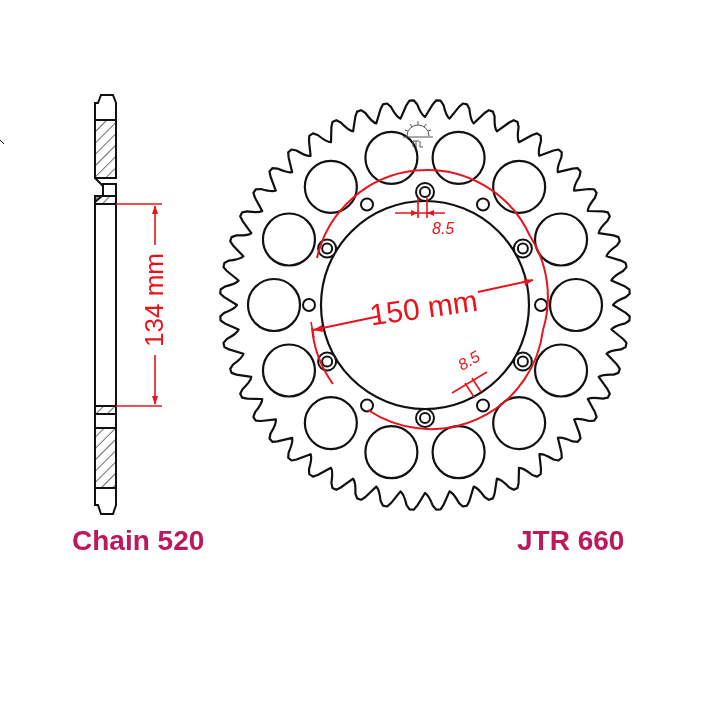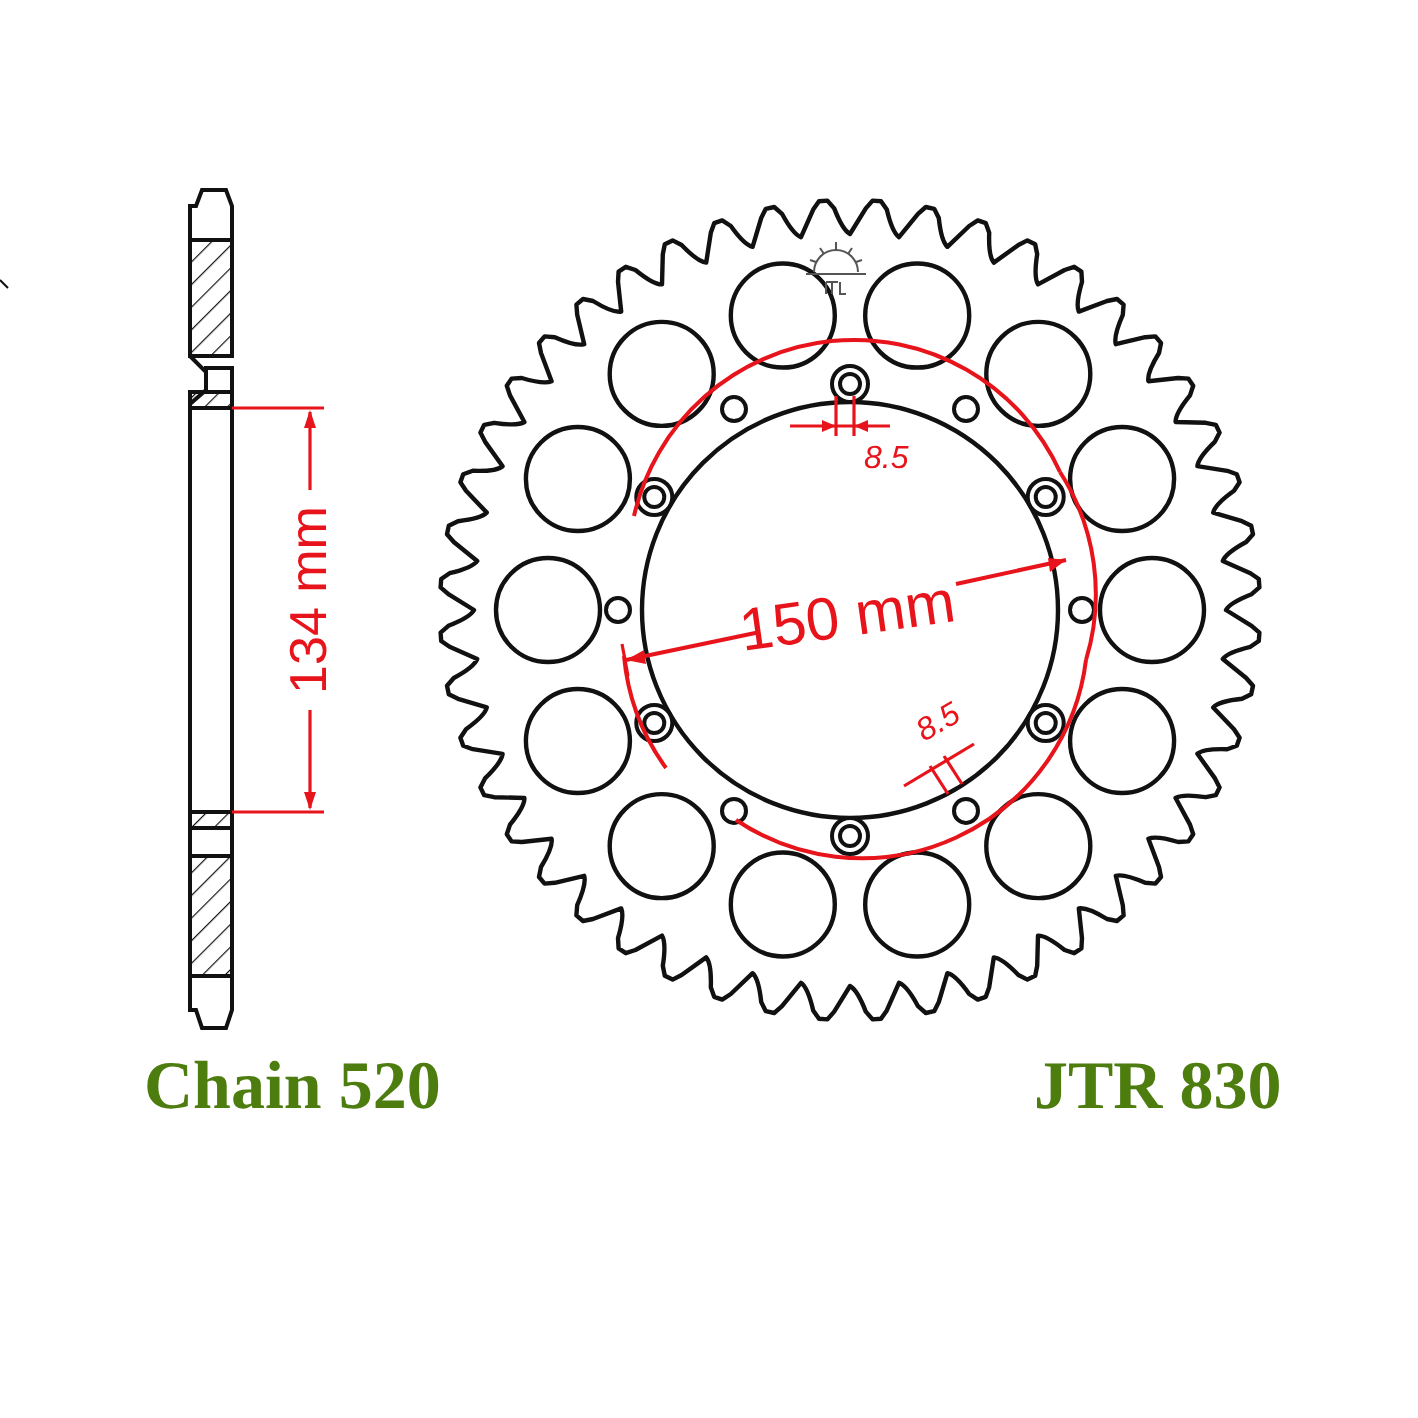--- a/index.html
+++ b/index.html
@@ -1,18 +1,18 @@
 <!DOCTYPE html>
 <html><head>
 <meta charset="utf-8">
 <style>
   html, body { margin: 0; padding: 0; background: #ffffff; }
   body { width: 709px; height: 709px; position: relative; overflow: hidden; font-family: "Liberation Sans", sans-serif; }
   #diagram { position: absolute; left: 0; top: 0; }
-  .label { position: absolute; font-family: Liberation Serif, serif; font-weight: bold; color: #4d7c0f; font-size: 34px; letter-spacing: 0px; }
+  .label { position: absolute; font-family: Liberation Sans, sans-serif; font-weight: bold; color: #be185d; font-size: 28px; letter-spacing: 0px; }
   #chain-label { left: 72px; top: 525px; }
   #part-label { left: 517px; top: 525px; }
 </style>
 </head>
 <body>
 
 <svg id="diagram" width="709" height="709" viewBox="0 0 709 709" xmlns="http://www.w3.org/2000/svg">
   <defs>
     <pattern id="hatch" patternUnits="userSpaceOnUse" width="8" height="8" patternTransform="rotate(45)">
       <line x1="0" y1="0" x2="0" y2="8" stroke="#111" stroke-width="1.2"></line>
@@ -129,13 +129,13 @@
     <line x1="418" y1="121" x2="418" y2="125"></line>
     <line x1="410" y1="124" x2="412" y2="127"></line>
     <line x1="426" y1="124" x2="424" y2="127"></line>
     <line x1="405" y1="130" x2="408" y2="131"></line>
     <line x1="431" y1="130" x2="428" y2="131"></line>
     <path d="M413,141 L413,147 M413,141 L419,141 M416,141 L416,147 M420,141 L420,147 L423,147"></path>
   </g>
 </svg>
 
 <div id="chain-label" class="label">Chain 520</div>
-<div id="part-label" class="label">JTR 830</div>
+<div id="part-label" class="label">JTR 660</div>
 
 </body></html>

